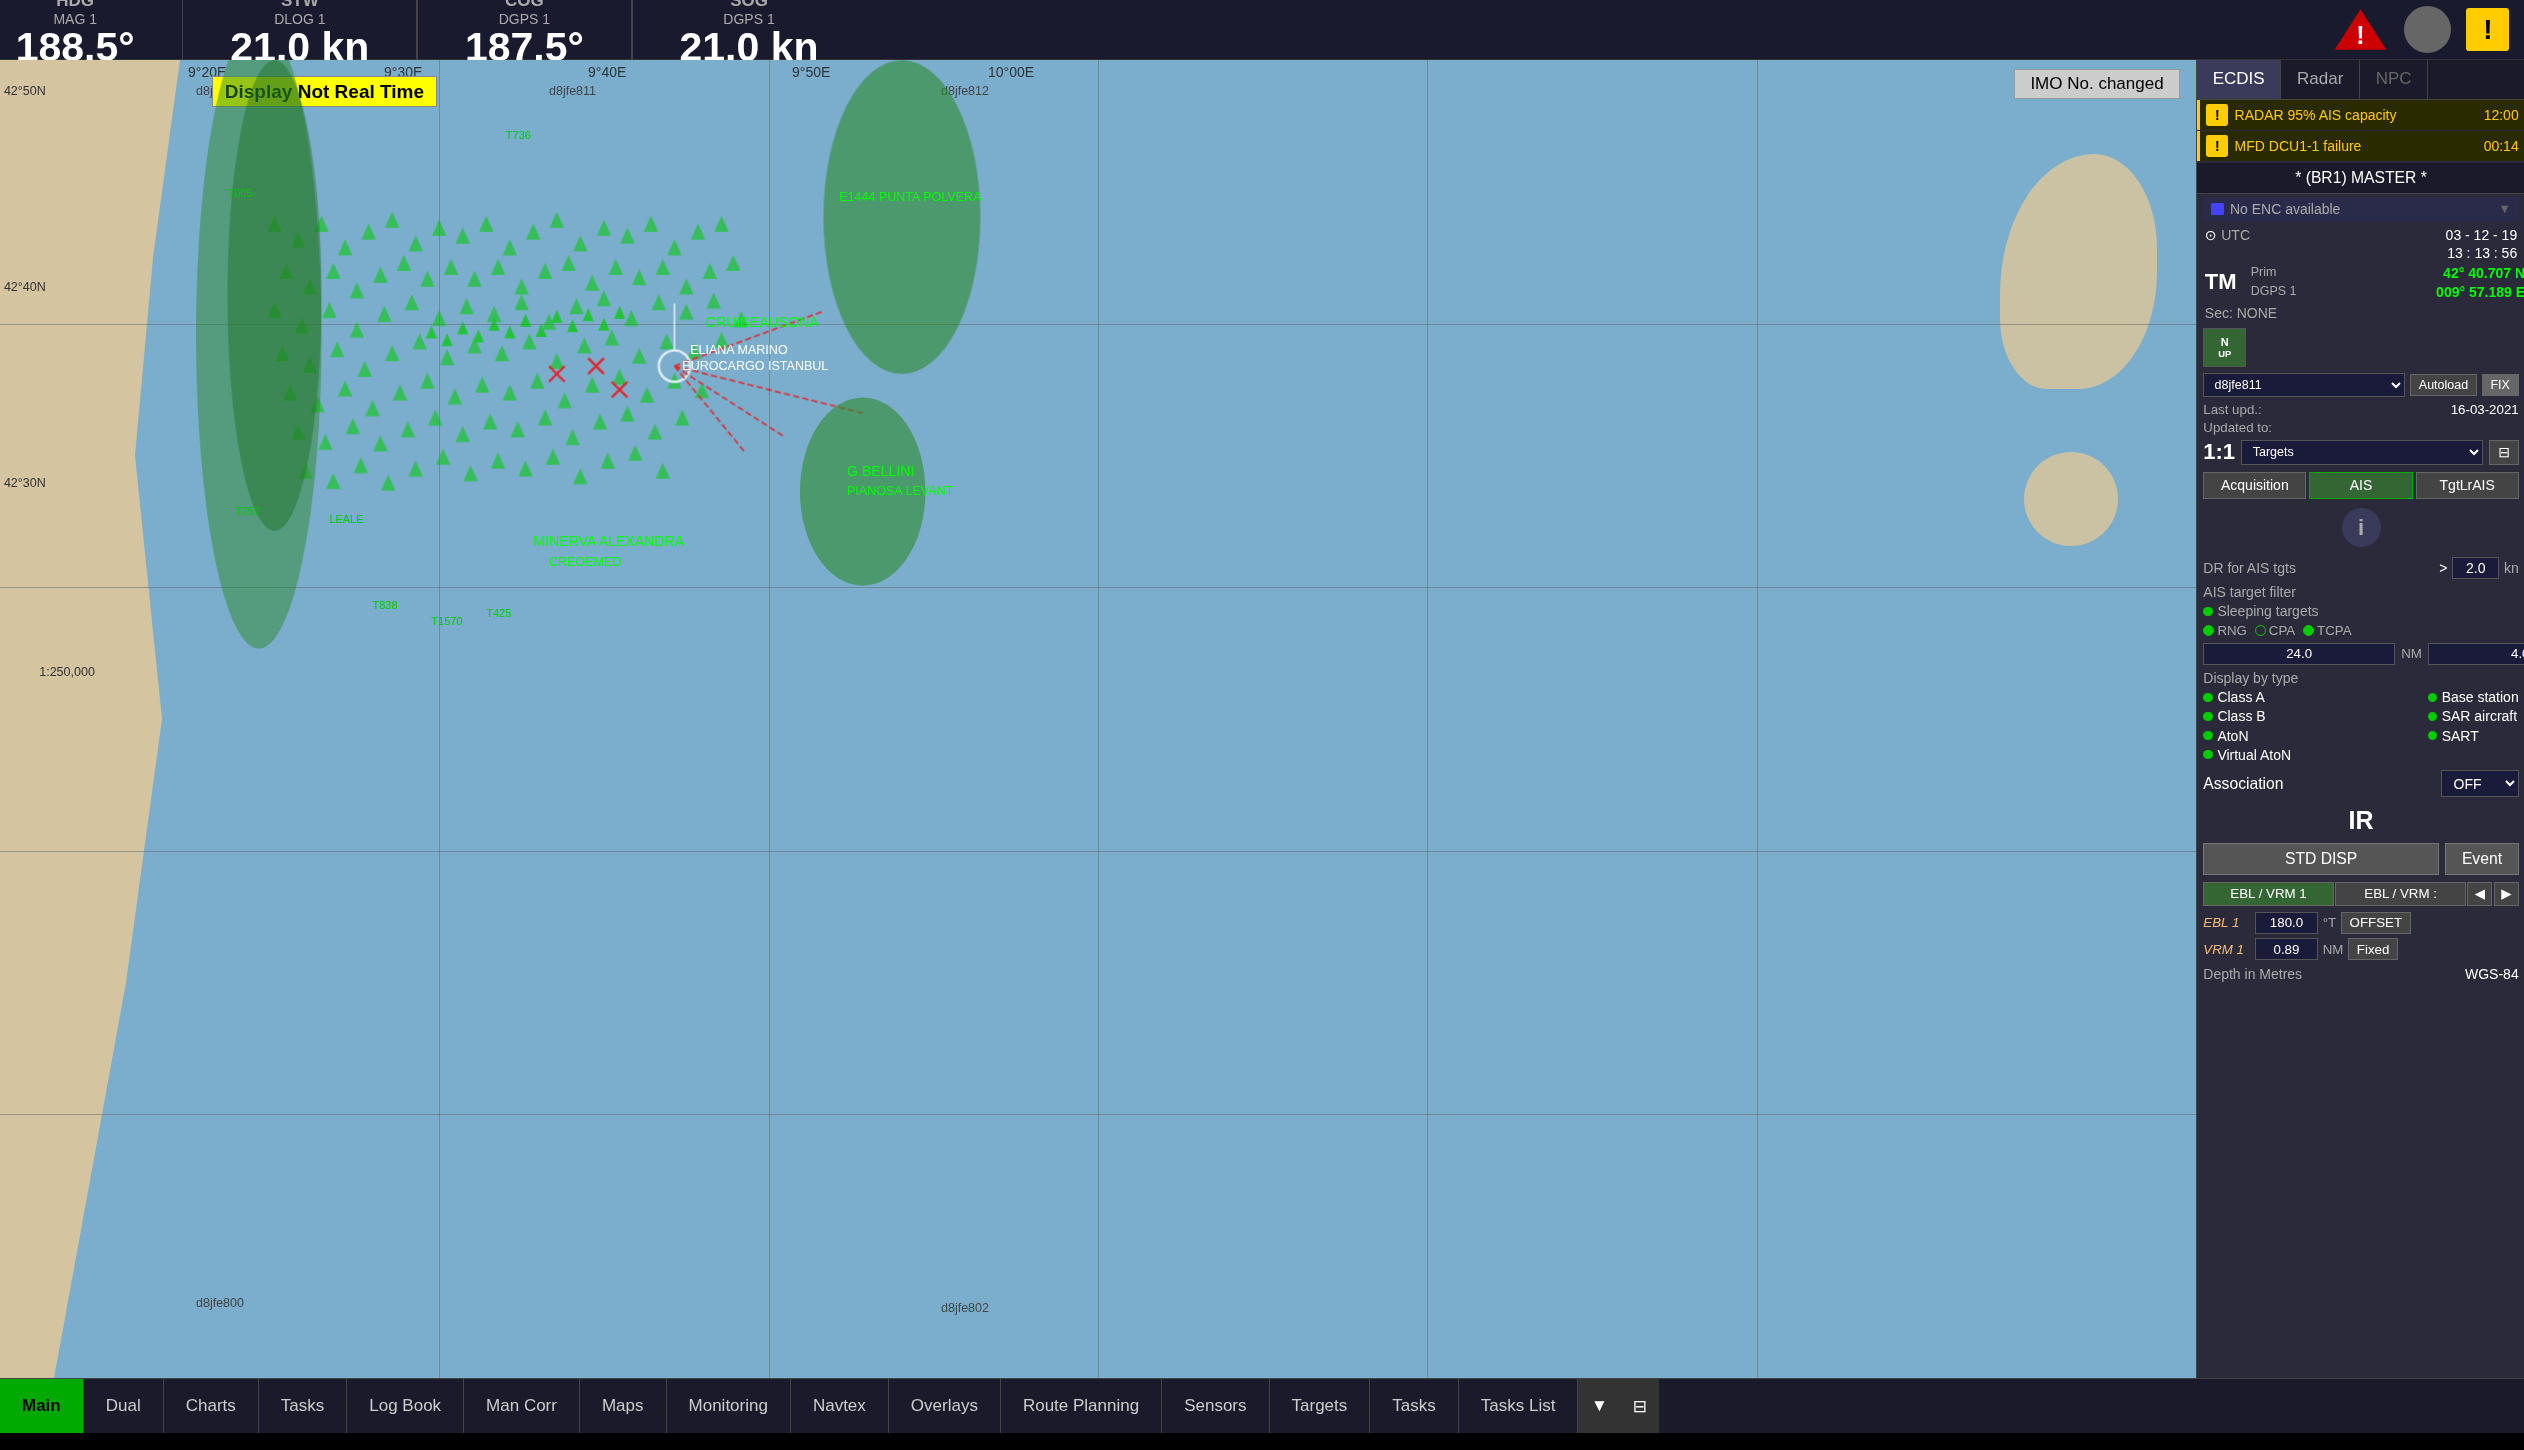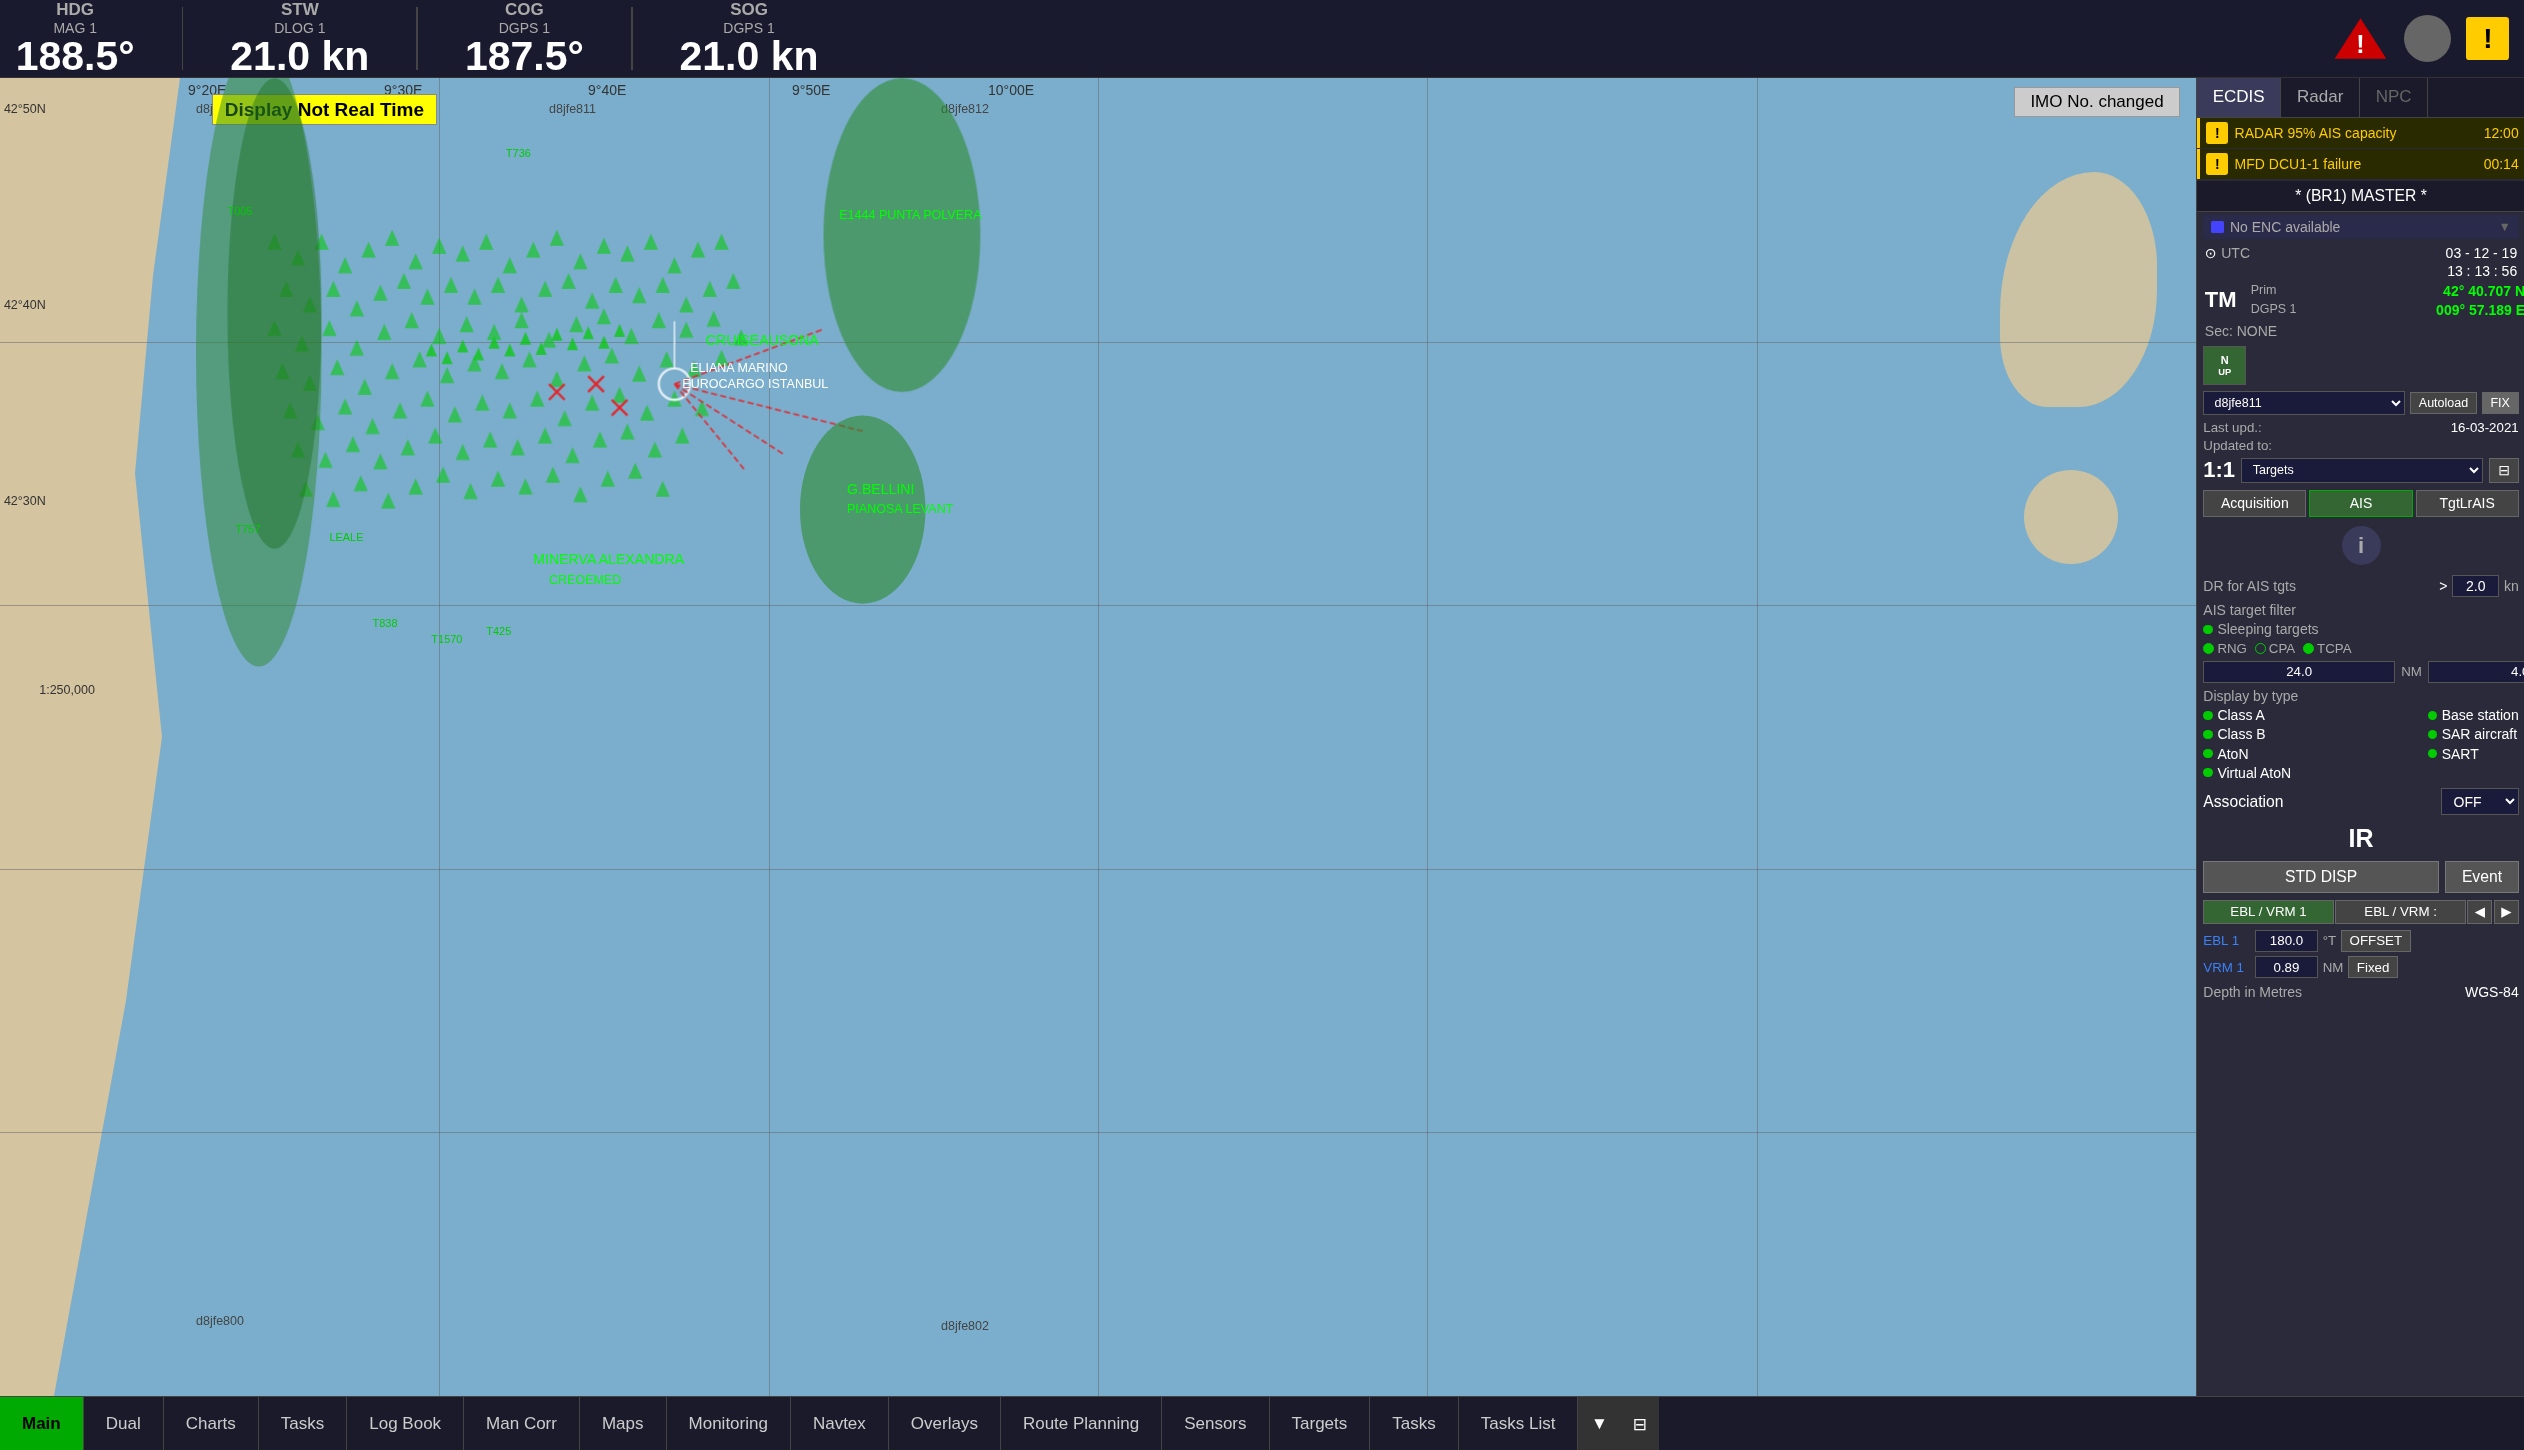--- a/index.html
+++ b/index.html
@@ -10,21 +10,21 @@
       font-family: Arial, sans-serif;
       overflow: hidden;
       color: #fff;
     }
 
     
     #header {
       display: flex;
       align-items: center;
       background: #1a1a2e;
-      height: 78px;
+      height: 60px;
       border-bottom: 1.6px solid #333;
       padding: 0 15.7px;
     }
     .header-item {
       display: flex;
       flex-direction: column;
       align-items: center;
       margin-right: 47px;
     }
     .header-label {
@@ -472,21 +472,21 @@
       cursor: pointer;
     }
 
     .ebl-val-row {
       display: flex;
       align-items: center;
       padding: 2.4px 6.3px;
       gap: 4.7px;
       font-size: 13.3px;
     }
-    .ebl-val-label { color: #3b82f6; width: 47px; }
+    .ebl-val-label { color: #fdba74; width: 47px; font-style: italic; }
     .ebl-val-input {
       background: #1a1a3a;
       border: 0.8px solid #555;
       color: #fff;
       padding: 2.4px 6.3px;
       font-size: 13.3px;
       width: 63px;
       text-align: center;
     }
     .ebl-unit { color: #aaa; }

